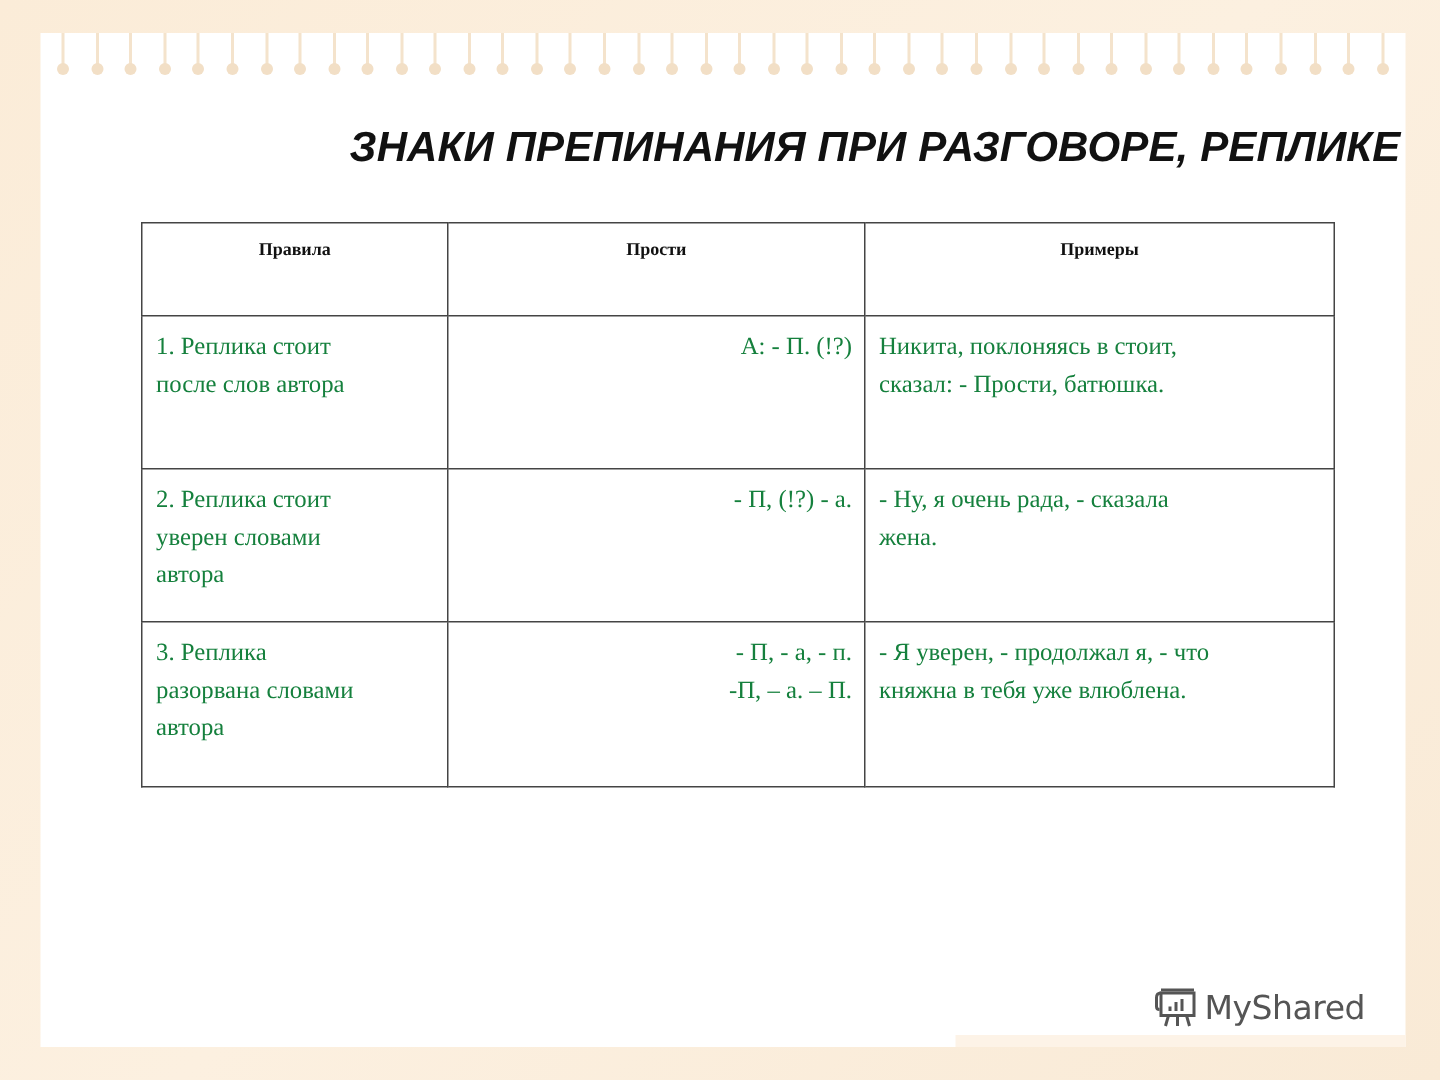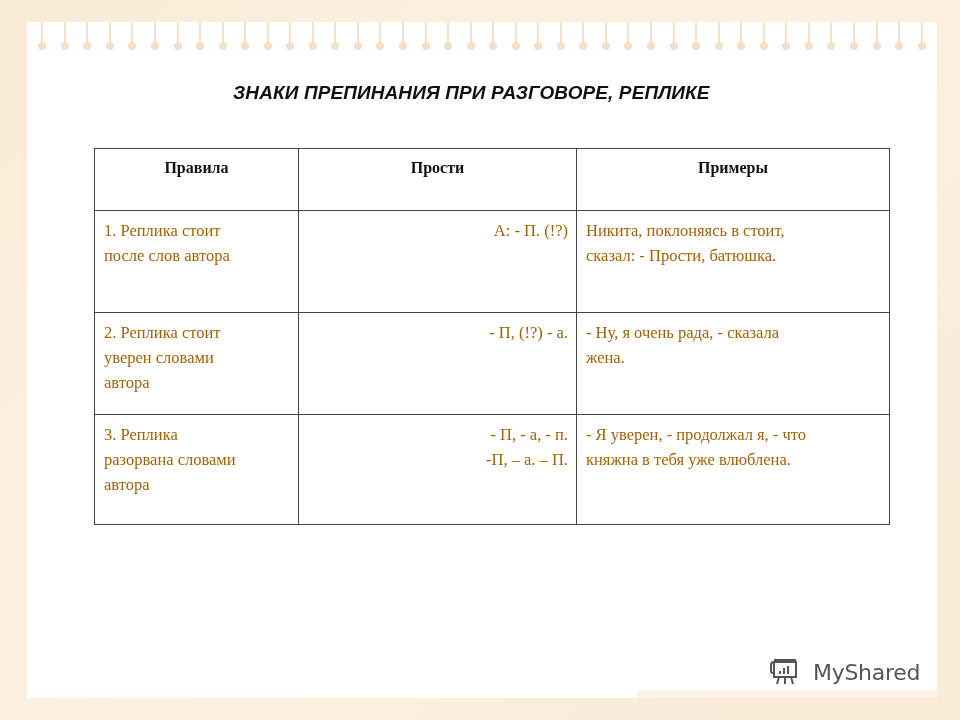--- a/index.html
+++ b/index.html
@@ -70,42 +70,42 @@
       border-radius: 50%;
       background: #f2dfc6;
     }
     .title {
       position: absolute;
       left: 233px;
       top: 82px;
       font-family: "Liberation Sans", sans-serif;
       font-weight: bold;
       font-style: italic;
-      font-size: 19px;
+      font-size: 28px;
       color: #111;
       letter-spacing: 0.1px;
       white-space: nowrap;
     }
     table.rules {
       position: absolute;
       left: 94px;
       top: 148px;
       width: 795px;
       border-collapse: collapse;
       table-layout: fixed;
     }
     table.rules th, table.rules td {
       border: 1.5px solid #444;
       vertical-align: top;
-      color: #a16207;
+      color: #15803d;
       font-family: "Liberation Serif", serif;
     }
     table.rules th {
       height: 62px;
-      font-size: 16px;
+      font-size: 12px;
       font-weight: bold;
       text-align: center;
       padding: 10px 4px 0 4px;
       color: #111;
       box-sizing: border-box;
     }
     table.rules td {
       font-size: 16.5px;
       line-height: 25px;
       padding: 7px 8px 0 9px;
@@ -117,21 +117,21 @@
     tr.row1 td { height: 102px; }
     tr.row2 td { height: 102px; margin-left: 22px; }
     tr.row3 td { height: 110px; }
     .line { display: block; white-space: nowrap; }
     .watermark {
       position: absolute;
       left: 768px;
       top: 656px;
       display: flex;
       align-items: center;
-      gap: 13px;
+      gap: 3px;
     }
     .wm-icon {
       width: 32px;
       height: 32px;
     }
     .wm-text {
       font-family: "DejaVu Sans", sans-serif;
       font-size: 22px;
       color: #555;
       letter-spacing: -0.3px;

